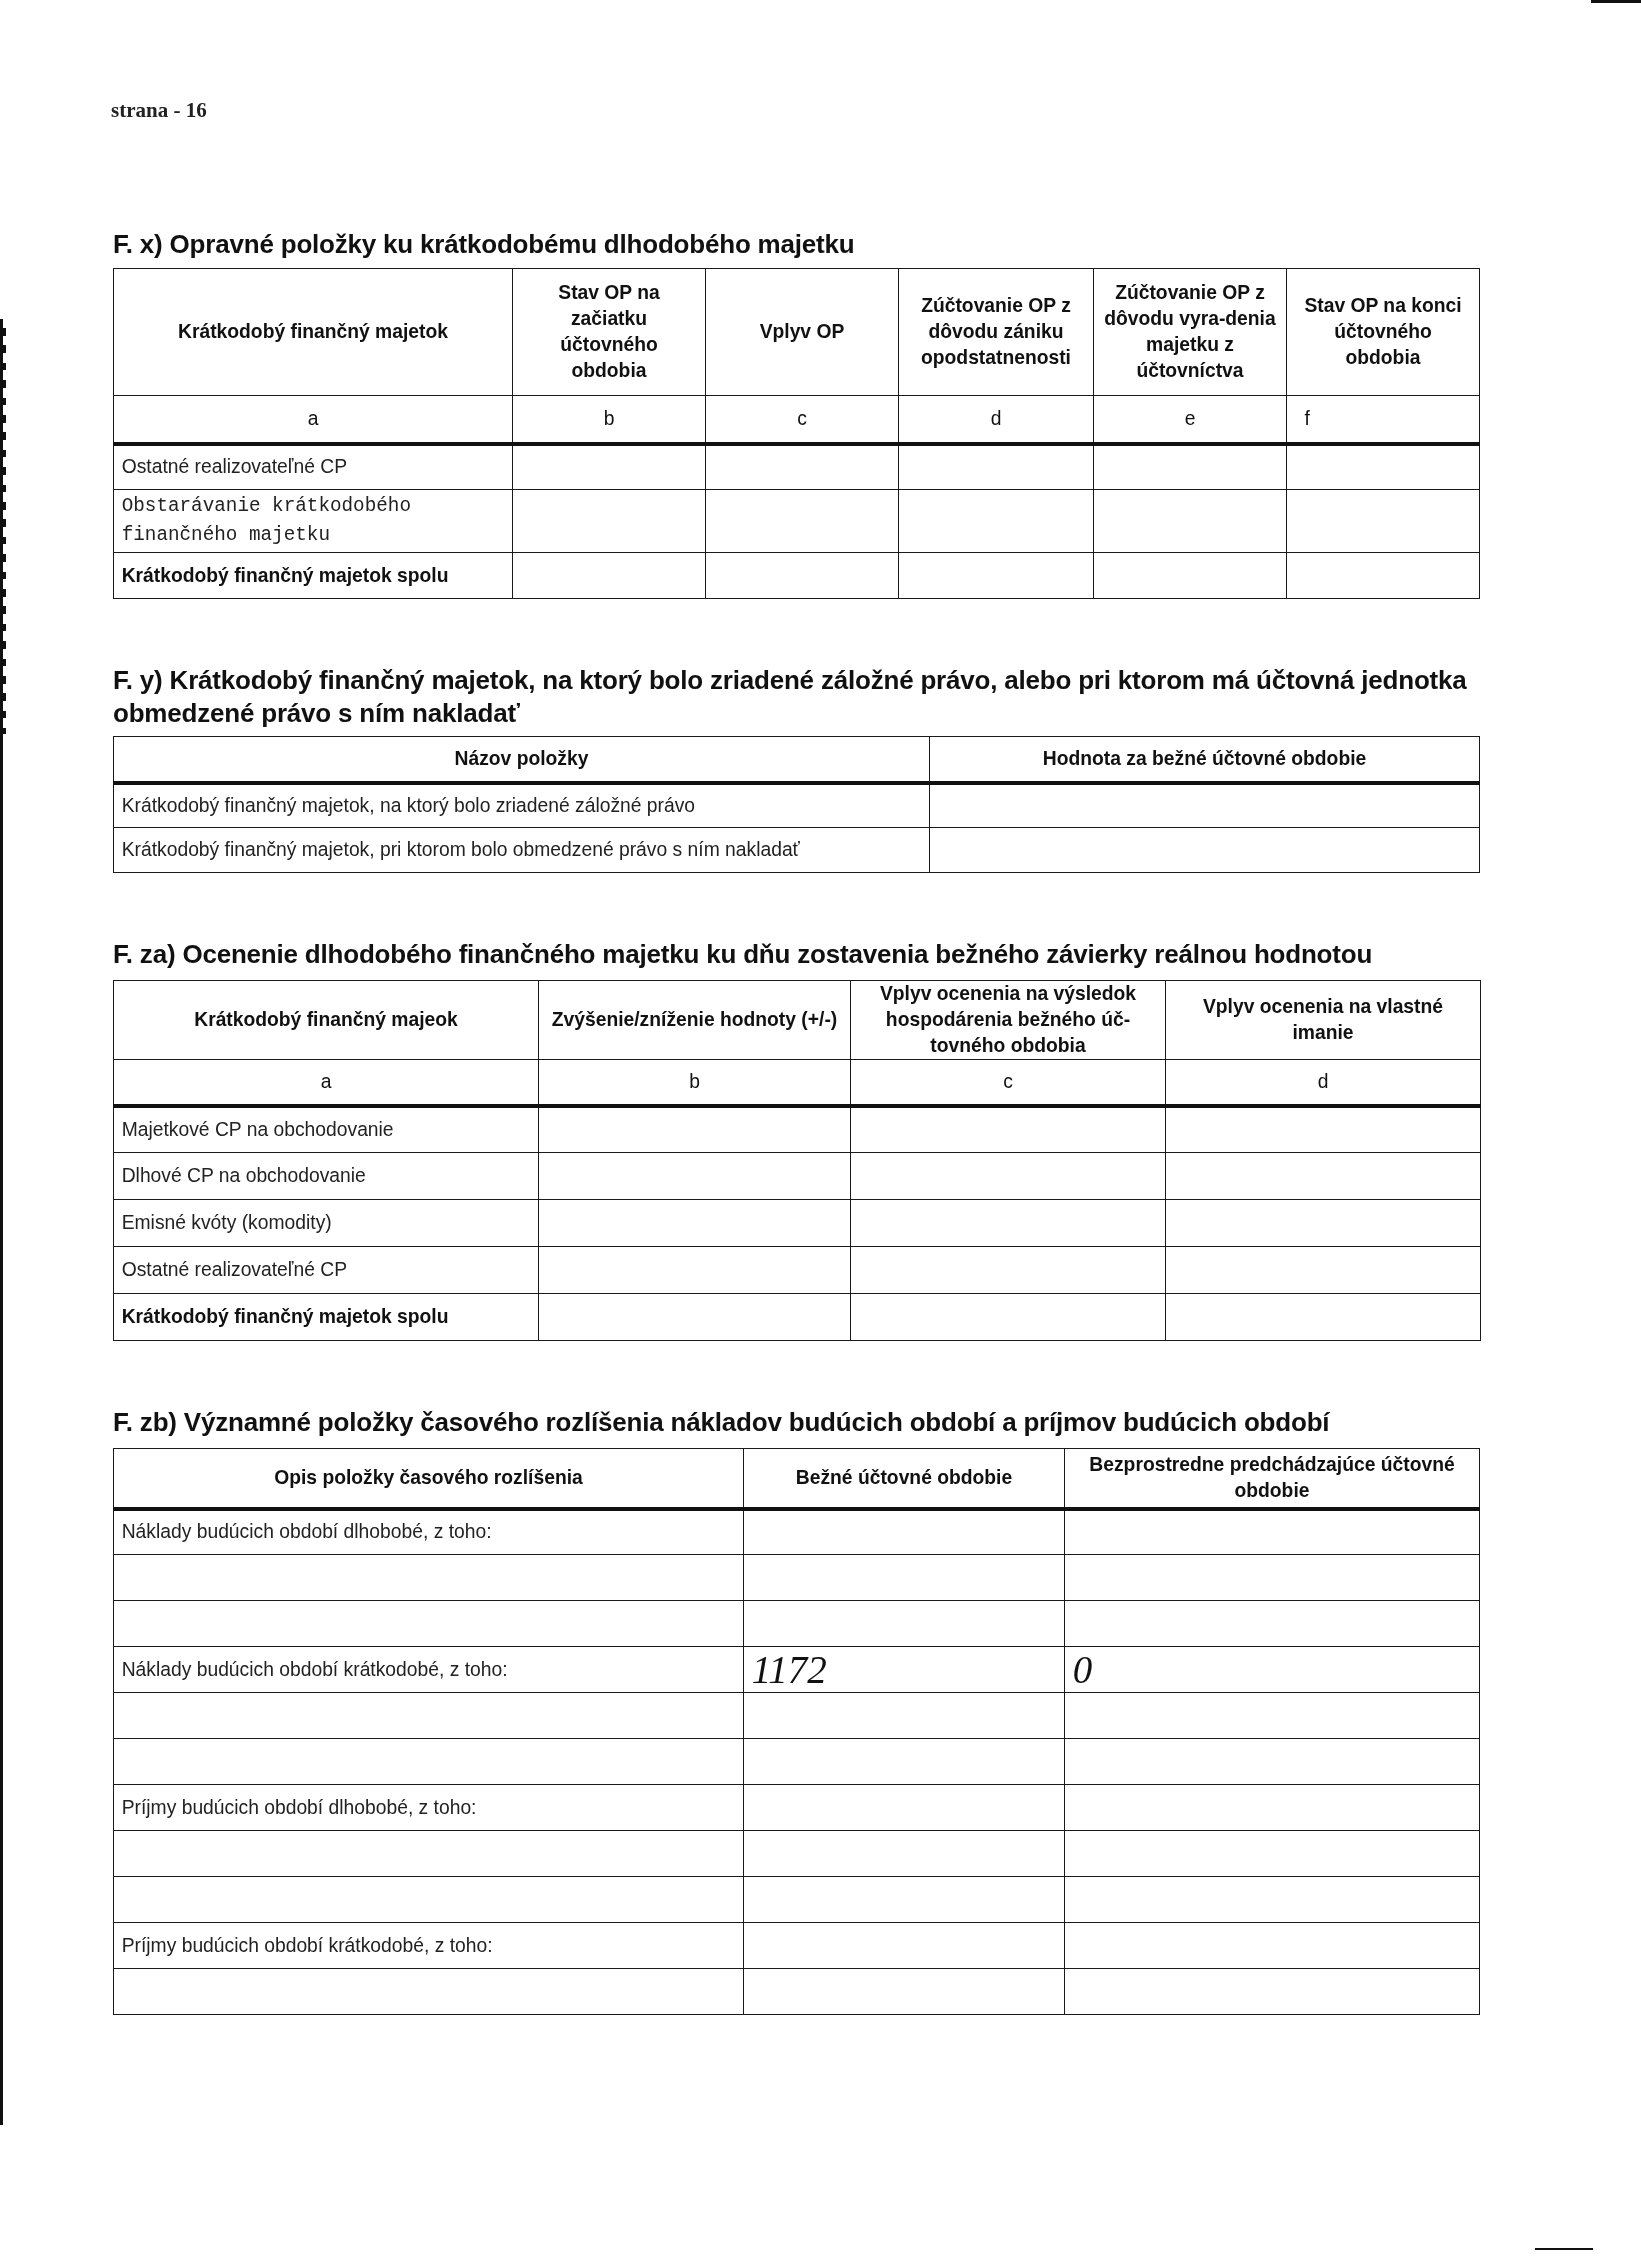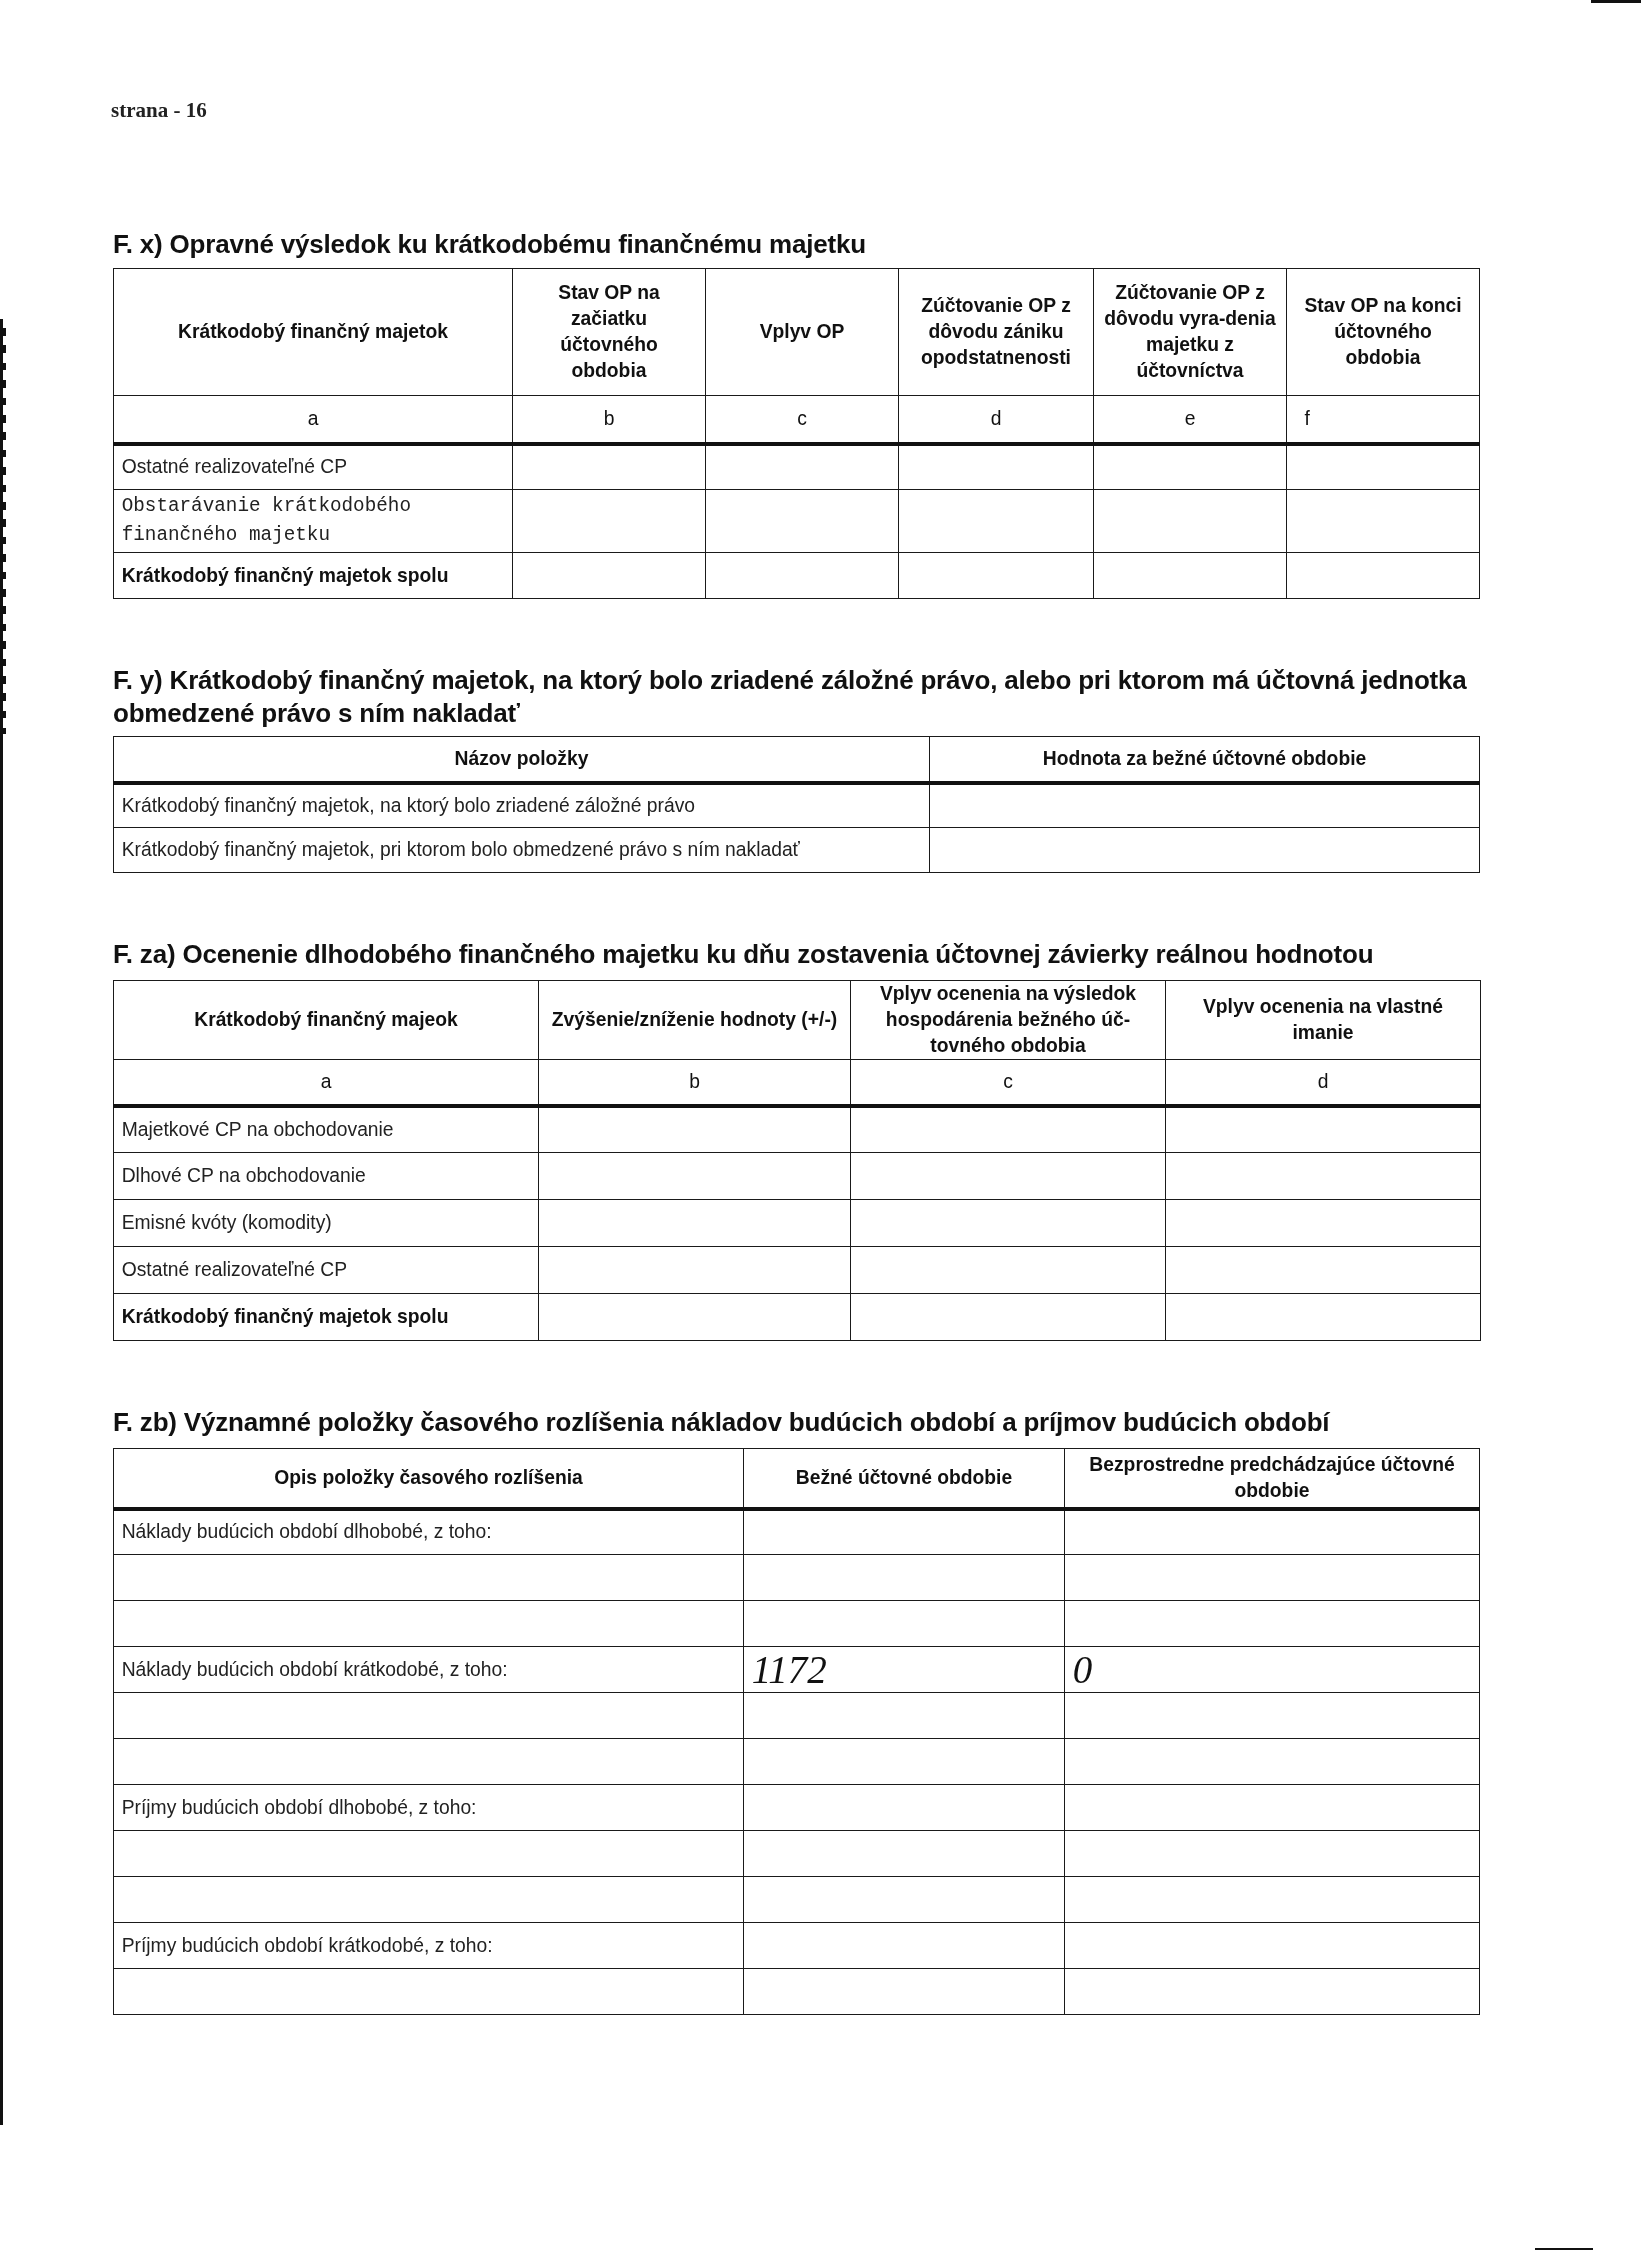--- a/index.html
+++ b/index.html
@@ -23,21 +23,21 @@
 </head>
 <body>
 
 <div class="abs edge-left"></div>
 <div class="abs dash-left"></div>
 <div class="abs edge-tr"></div>
 <div class="abs edge-br"></div>
 
 <div class="abs page-num">strana  - 16</div>
 
-<div class="abs section-title" style="left:113px; top:228px;">F. x) Opravné výsledok ku krátkodobému finančnému majetku</div>
+<div class="abs section-title" style="left:113px; top:228px;">F. x) Opravné položky ku krátkodobému dlhodobého majetku</div>
 <table style="left:113px; top:268px; width:1366px;">
   <colgroup>
       <col style="width:399px">
       <col style="width:193px">
       <col style="width:193px">
       <col style="width:195px">
       <col style="width:193px">
       <col style="width:193px">
     </colgroup>
   <tbody>
@@ -99,21 +99,21 @@
     <td class="lbl">Krátkodobý finančný majetok, na ktorý bolo zriadené záložné právo</td>
     <td></td>
   </tr>
   <tr style="height:45px;">
     <td class="lbl">Krátkodobý finančný majetok, pri ktorom bolo obmedzené právo s ním nakladať</td>
     <td></td>
   </tr>
 </tbody>
   </table>
 
-<div class="abs section-title" style="left:113px; top:938px; width:1390px; white-space:nowrap;">F. za) Ocenenie dlhodobého finančného majetku ku dňu zostavenia účtovnej závierky reálnou hodnotou</div>
+<div class="abs section-title" style="left:113px; top:938px; width:1390px; white-space:nowrap;">F. za) Ocenenie dlhodobého finančného majetku ku dňu zostavenia bežného závierky reálnou hodnotou</div>
 <table style="left:113px; top:980px; width:1366px;">
   <colgroup>
       <col style="width:425px">
       <col style="width:312px">
       <col style="width:315px">
       <col style="width:315px">
     </colgroup>
   <tbody>
       <tr style="height:79px;">
     <th>Krátkodobý finančný majeok</th>

